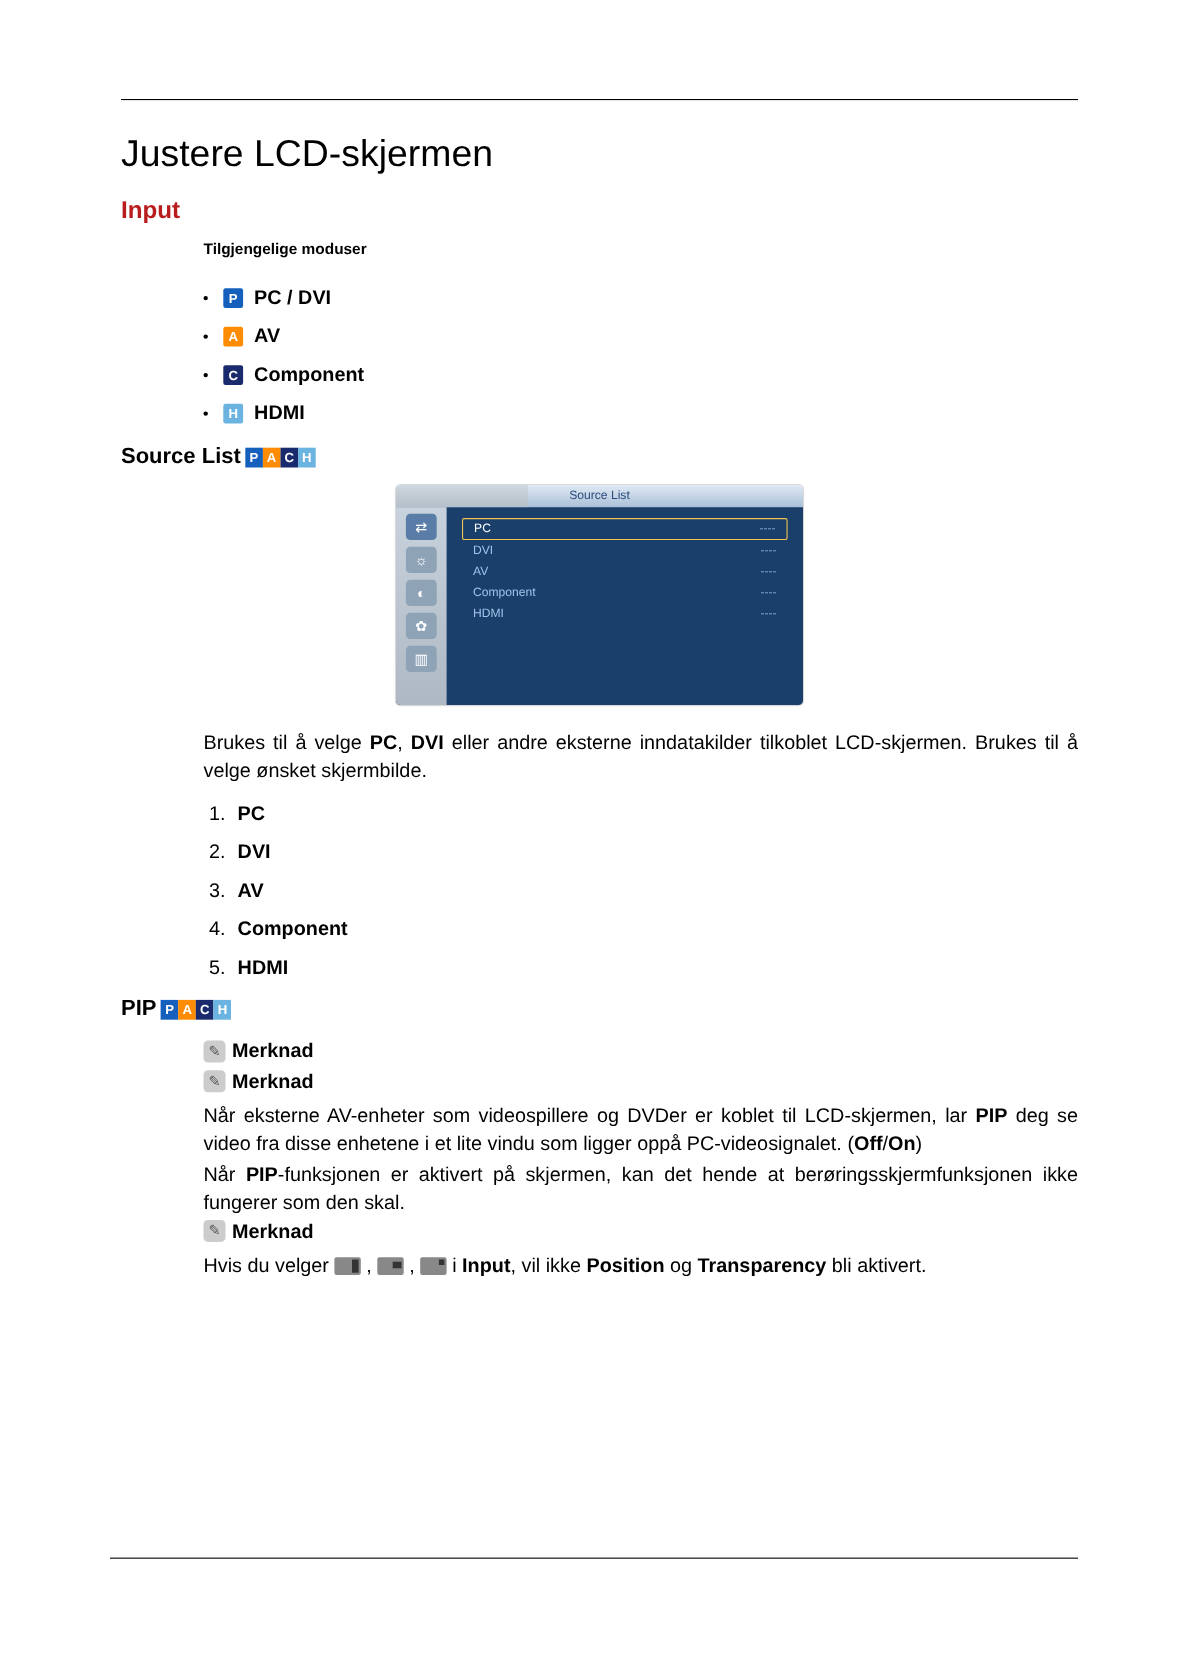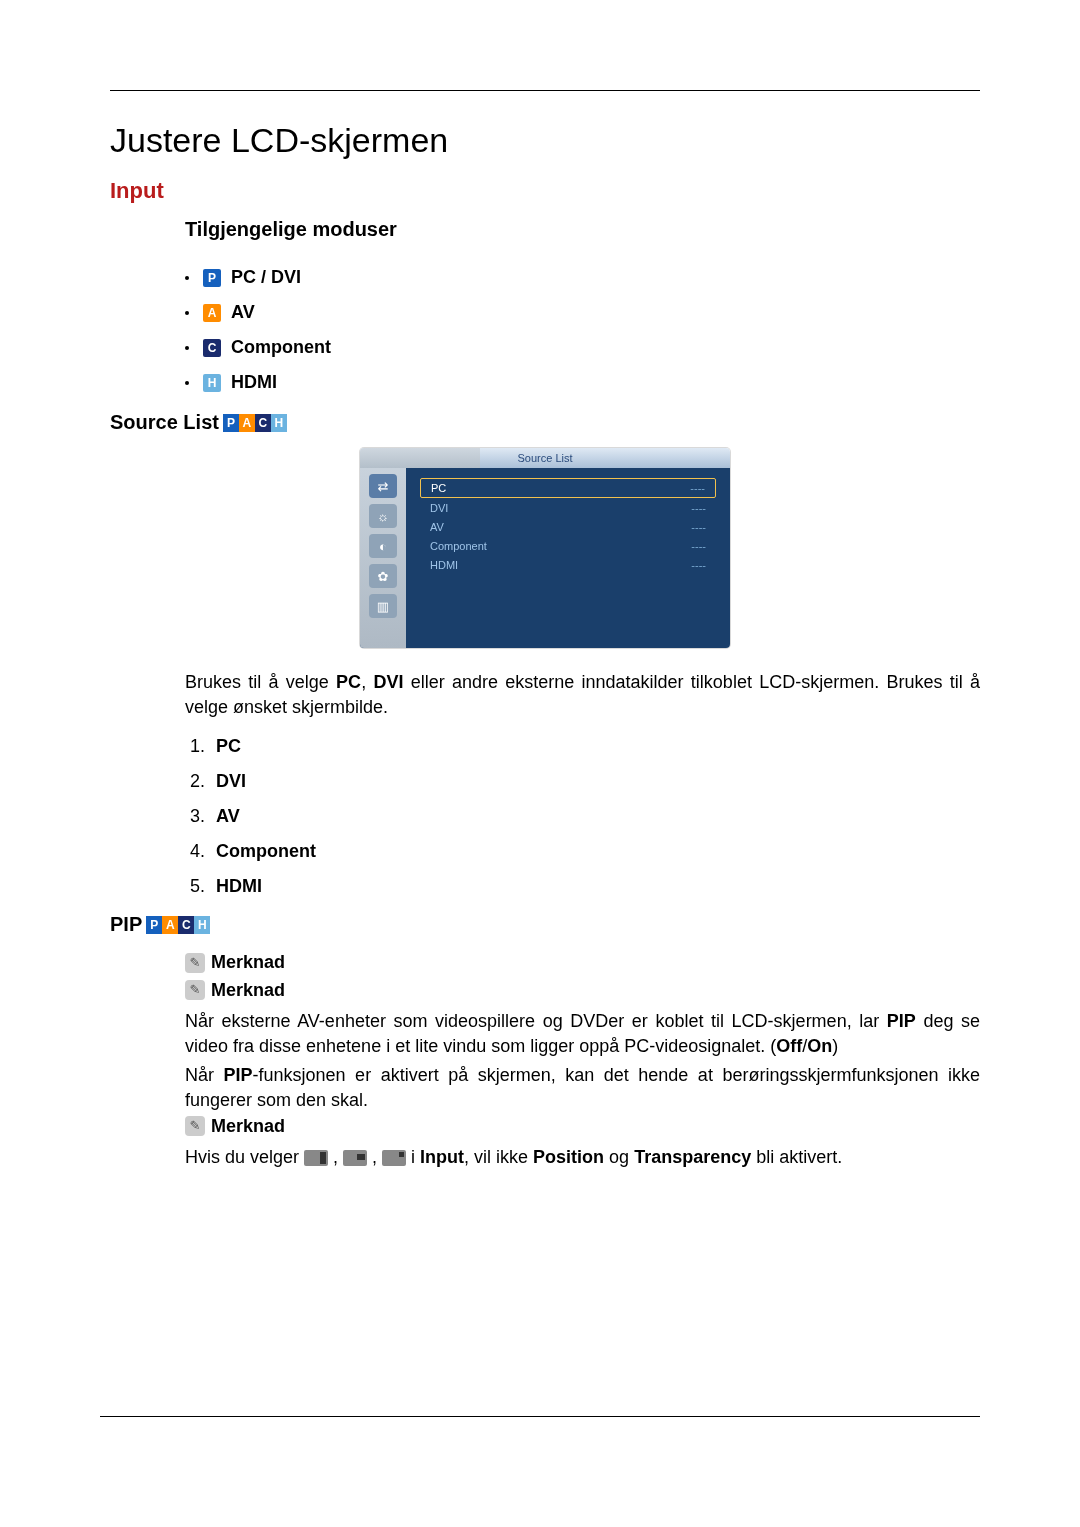--- a/index.html
+++ b/index.html
@@ -33,21 +33,21 @@
     font-weight: 400;
     margin: 30px 0 18px 0;
   }
   h2.section {
     font-size: 22px;
     font-weight: 700;
     color: #b91c1c;
     margin: 14px 0 14px 0;
   }
   h3.subsection {
-    font-size: 20px;
+    font-size: 14px;
     font-weight: 700;
     margin: 12px 0 26px 75px;
   }
   h3.subsection-left {
     font-size: 20px;
     font-weight: 700;
     margin: 12px 0 14px 0;
   }
   h3.subsection-left .hd-row { display: flex; align-items: center; gap: 4px; }
   ul.modes {

